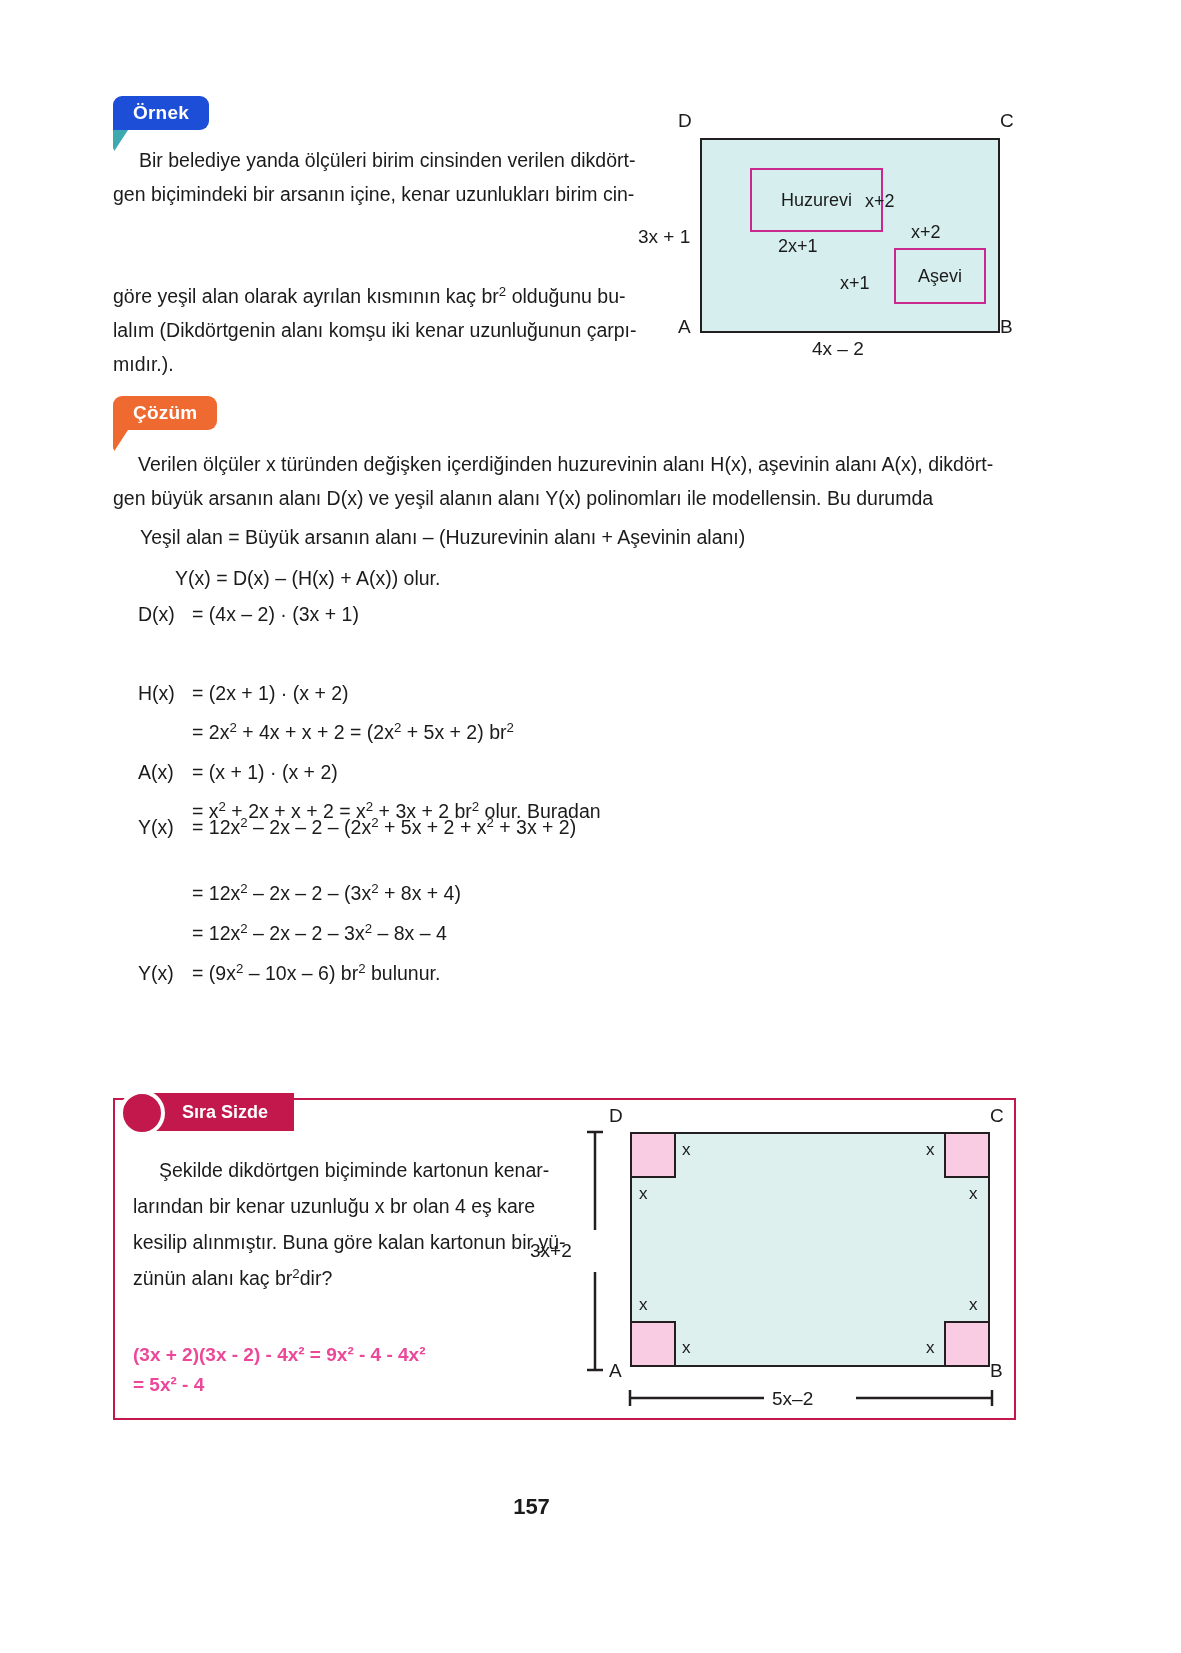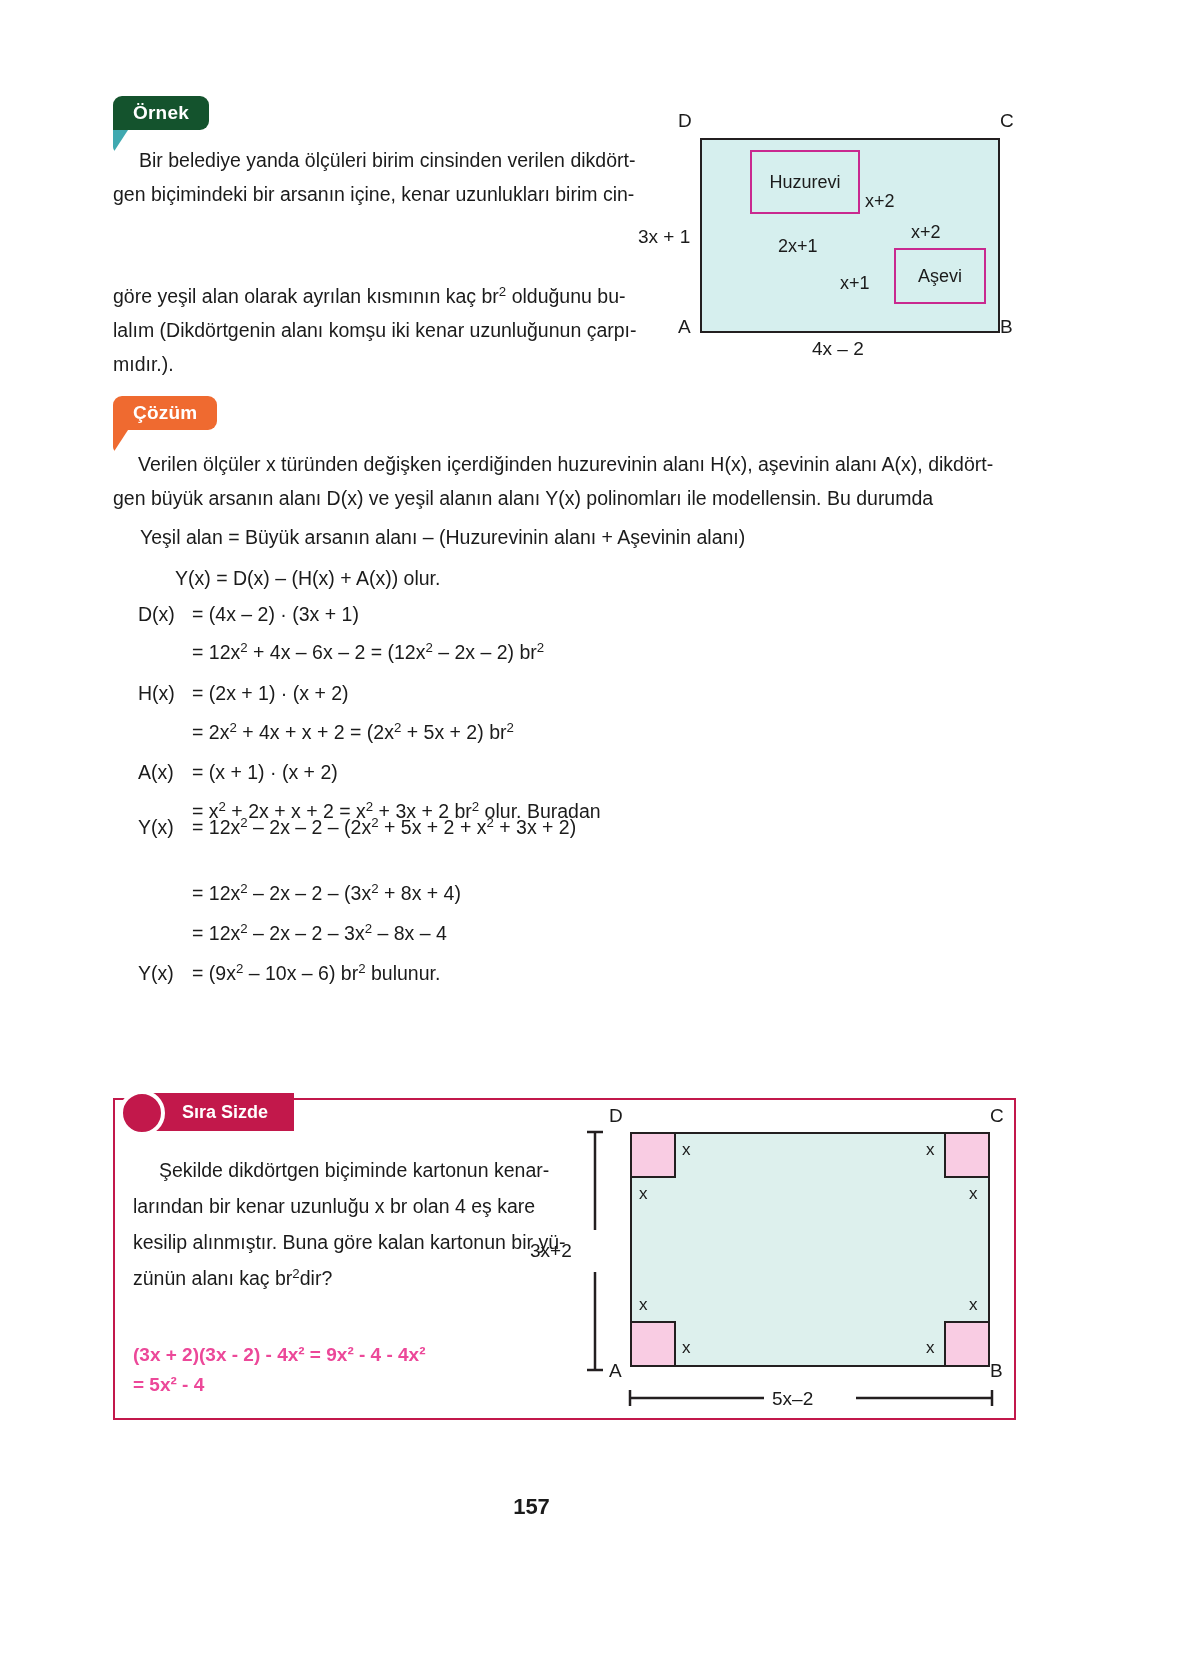--- a/index.html
+++ b/index.html
@@ -19,21 +19,21 @@
     display:inline-block;
     color:#fff;
     font-weight:bold;
     font-size:19px;
     letter-spacing:.2px;
     padding:7px 20px 8px 20px;
     position:relative;
     line-height:1;
   }
   .badge-ornek{
-    background:#14532d;
+    background:#1d4ed8;
     border-radius:9px 9px 9px 0;
   }
   .badge-ornek:after{
     content:"";position:absolute;left:0;top:100%;
     width:15px;height:23px;
     background:#3fa9b0;
     border-radius:0 0 5px 6px;
     clip-path:polygon(0 0,100% 0,0 100%);
   }
   .badge-cozum{
@@ -155,21 +155,21 @@
     <div class="plot"></div>
 
     <div class="corner-lbl" style="left:-22px;top:-28px;">D</div>
     <div class="corner-lbl" style="left:300px;top:-28px;">C</div>
     <div class="corner-lbl" style="left:-22px;top:178px;">A</div>
     <div class="corner-lbl" style="left:300px;top:178px;">B</div>
 
     <div class="vlabel" style="left:-62px;top:88px;">3x + 1</div>
     <div class="vlabel" style="left:112px;top:200px;">4x – 2</div>
 
-    <div class="inner-rect" style="left:50px;top:12px;width:110px;height:64px;">
+    <div class="inner-rect" style="left:50px;top:30px;width:133px;height:64px;">
       <span>Huzurevi</span>
     </div>
     <div class="vlabel" style="left:165px;top:53px;font-size:18px;">x+2</div>
     <div class="vlabel" style="left:78px;top:98px;font-size:18px;">2x+1</div>
 
     <div class="inner-rect" style="left:194px;top:110px;width:92px;height:56px;">
       <span>Aşevi</span>
     </div>
     <div class="vlabel" style="left:211px;top:84px;font-size:18px;">x+2</div>
     <div class="vlabel" style="left:140px;top:135px;font-size:18px;">x+1</div>
@@ -180,23 +180,20 @@
   </div>
 
   <div class="line" style="left:138px;top:448px;">Verilen ölçüler x türünden değişken içerdiğinden huzurevinin alanı H(x), aşevinin alanı A(x), dikdört-</div>
   <div class="line" style="left:113px;top:482px;">gen büyük arsanın alanı D(x) ve yeşil alanın alanı Y(x) polinomları ile modellensin. Bu durumda</div>
 
   <div class="line" style="left:140px;top:521px;">Yeşil alan = Büyük arsanın alanı – (Huzurevinin alanı + Aşevinin alanı)</div>
   <div class="line" style="left:175px;top:562px;">Y(x) = D(x) – (H(x) + A(x)) olur.</div>
 
   <div class="eqrow" style="left:138px;top:603px;">
     <span class="eqlbl">D(x)</span><span>= (4x – 2) · (3x + 1)</span>
-  </div>
-  <div class="eqrow" style="left:138px;top:641px;">
-    <span class="eqlbl"></span><span>= 12x<sup>2</sup> + 4x – 6x – 2 = (12x<sup>2</sup> – 2x – 2) br<sup>2</sup></span>
   </div>
   <div class="eqrow" style="left:138px;top:682px;">
     <span class="eqlbl">H(x)</span><span>= (2x + 1) · (x + 2)</span>
   </div>
   <div class="eqrow" style="left:138px;top:721px;">
     <span class="eqlbl"></span><span>= 2x<sup>2</sup> + 4x + x + 2 = (2x<sup>2</sup> + 5x + 2) br<sup>2</sup></span>
   </div>
   <div class="eqrow" style="left:138px;top:761px;">
     <span class="eqlbl">A(x)</span><span>= (x + 1) · (x + 2)</span>
   </div>

